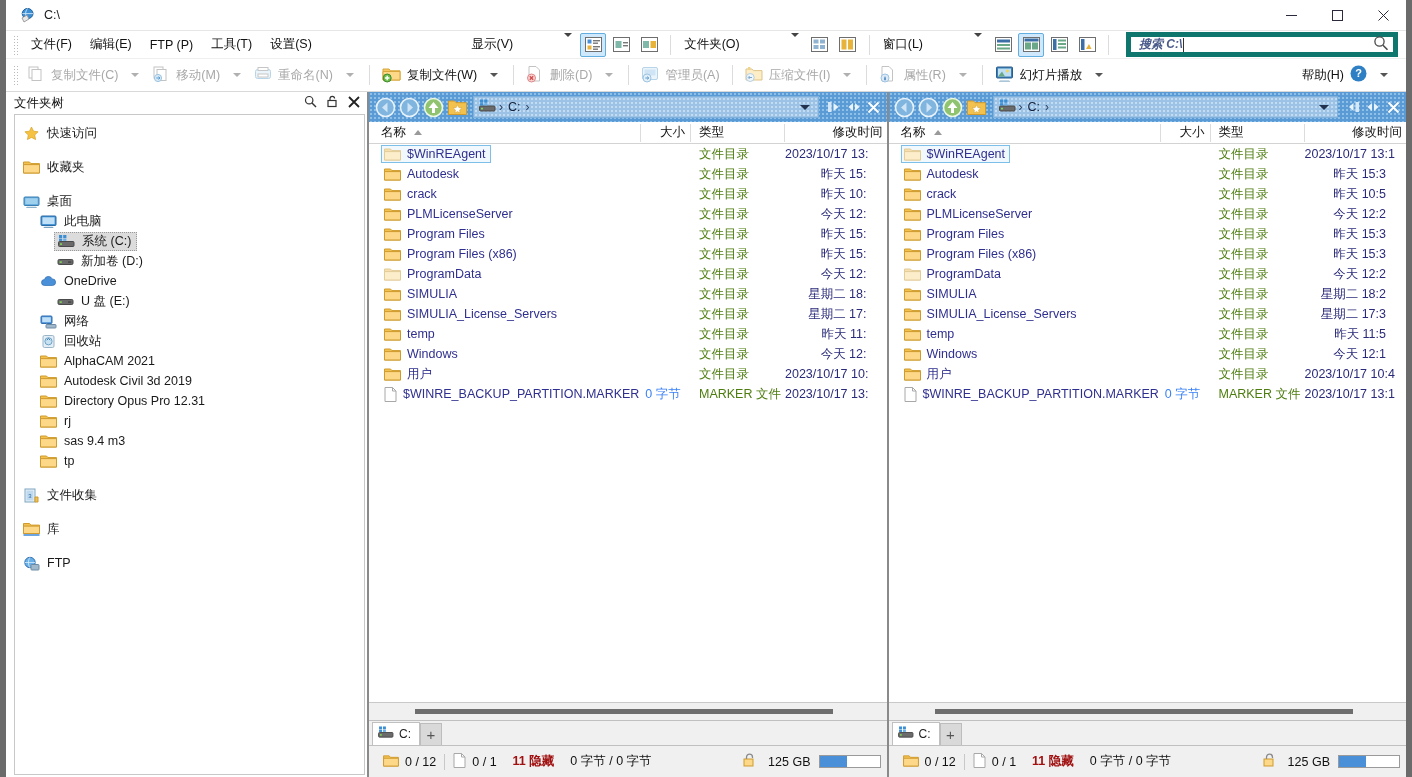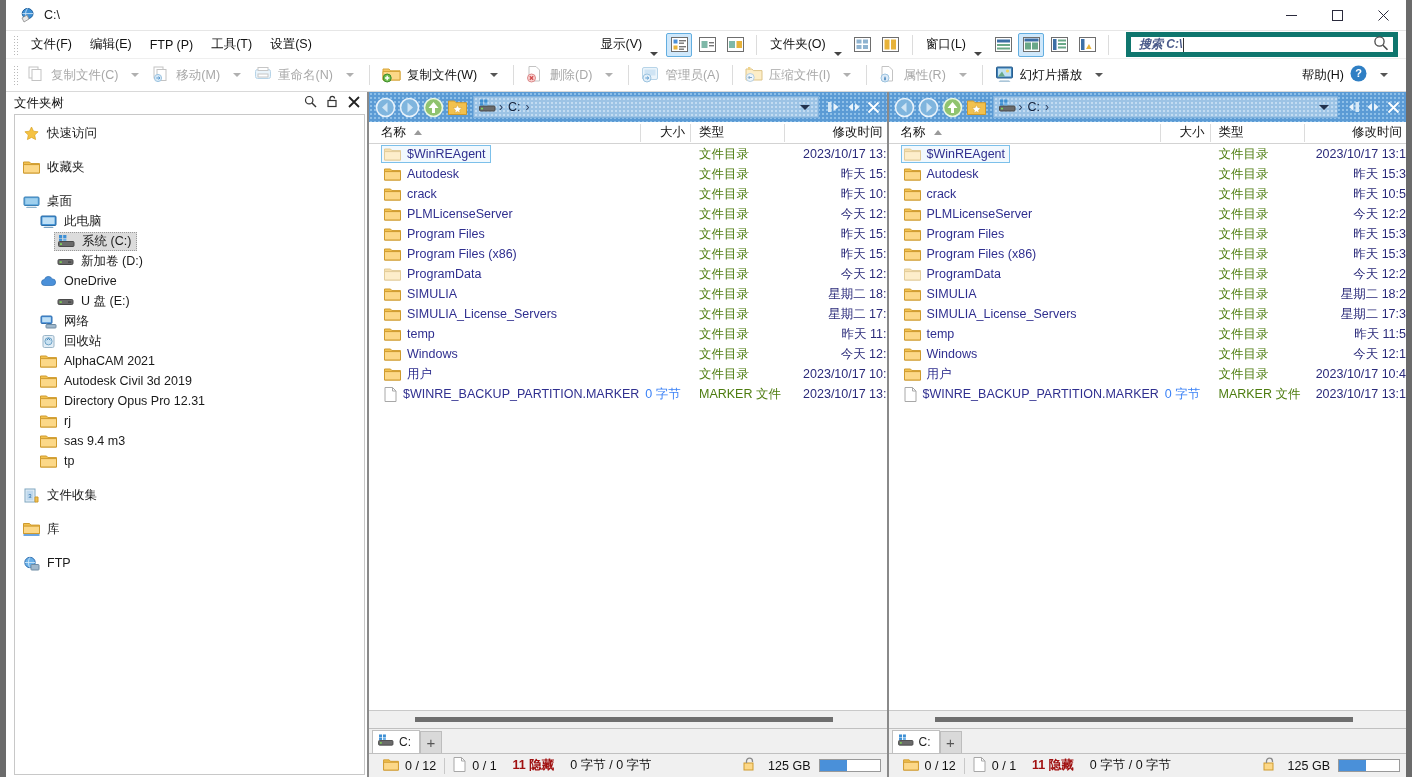--- a/index.html
+++ b/index.html
@@ -46,21 +46,21 @@
   }
   .grip { width: 7px; height: 20px; margin-right:3px;
     background-image: radial-gradient(#b9b9b9 1px, transparent 1px);
     background-size: 3px 3px; background-position: 1px 0;
   }
   .menu-item {
     padding: 4px 9px; font-size: 12.5px; color: #111;
     white-space: nowrap;
   }
   .mb-right { margin-left: auto; display: flex; align-items: center; padding-right: 8px; }
-  .mb-group { display: flex; align-items: flex-end; }
+  .mb-group { display: flex; align-items: flex-start; gap: 43px; }
   .mb-label { font-size: 12.5px; color: #111; padding: 3px 4px 3px 6px; white-space: nowrap;}
   .caret { width:0;height:0;border-left:4px solid transparent;border-right:4px solid transparent;border-top:4px solid #444; margin: 0 7px 0 4px;}
   .sep-v { width:1px; height:20px; background:#dcdcdc; margin: 0 7px; }
   .iconbtn {
     width: 26px; height: 24px; display:flex; align-items:center; justify-content:center;
     border: 1px solid transparent; border-radius: 2px; margin: 0 1px;
   }
   .iconbtn.sel { background:#cfe8fb; border-color:#63aee0; }
 
   .searchbox {
@@ -143,34 +143,34 @@
   .sortarrow { margin-left:8px; width:0;height:0;border-left:4px solid transparent;border-right:4px solid transparent;border-bottom:5px solid #9a9a9a; }
 
   .filelist { flex:1; overflow:hidden; background:#fff; position:relative; }
   .frow { display:flex; align-items:center; height:20px; font-size:12.5px; }
   .frow.focused .fname-wrap { border:1px solid #7cc0ea; background:#f2f9fe; }
   .fname { width:272px; display:flex; align-items:center; padding-left:12px; }
   .fname-wrap { display:flex; align-items:center; padding: 0 4px 0 2px; height:18px; border:1px solid transparent; }
   .fname .txt { margin-left:6px; color:#2f2f8f; white-space:nowrap; }
   .fsize { width:50px; text-align:center; color:#3b82f6; padding-right:6px; }
   .ftype { width:94px; padding-left:8px; color:#4d7c0f; white-space:nowrap; }
-  .fmod  { flex:1; text-align:right; padding-right:0; color:#2a2a7a; white-space:nowrap; overflow:hidden;}
+  .fmod  { flex:1; text-align:right; padding-right:20px; color:#2a2a7a; white-space:nowrap; overflow:hidden;}
 
   .hscroll-area { height:18px; min-height:18px; background:#f0f0f0; border-top:1px solid #c9c9c9; display:flex; align-items:center; }
   .hthumb { height:5px; background:#6e6e6e; margin-left:46px; }
 
   .tabrow { height:25px; min-height:25px; background:#f0f0f0; display:flex; align-items:flex-end;
      border-top:1px solid #c0c0c0; padding-left:3px; }
   .tab { height:23px; display:flex; align-items:center; padding: 0 8px 0 5px; background:#fff;
      border:1px solid #c0c0c0; border-bottom:none; font-size:12px; color:#222;}
   .tab .tl { margin-left:5px; }
   .tabplus { width:22px; height:22px; display:flex; align-items:center; justify-content:center;
     background:#d9d9d9; border:1px solid #bdbdbd; border-bottom:none; color:#555; font-size:15px; }
 
-  .statusbar { height:24px; min-height:24px; background:#f0f0f0; display:flex; align-items:center;
+  .statusbar { height:32px; min-height:24px; background:#f0f0f0; display:flex; align-items:center;
      border-top:1px solid #c0c0c0; font-size:12.5px; color:#111; padding-left:6px; }
   .st-item { display:flex; align-items:center; padding: 0 8px; white-space:nowrap;}
   .st-item .v { margin-left:6px; }
   .st-div { width:1px; height:16px; background:#c8c8c8; }
   .st-hidden { color:#a01010; font-weight:bold; }
   .st-right { margin-left:auto; display:flex; align-items:center; padding-right:6px; }
   .diskbar { width:62px; height:13px; border:1px solid #9a9a9a; background:#fff; margin-left:8px; display:flex;}
   .diskfill { background:#4a90d9; }
 </style>
 </head>

